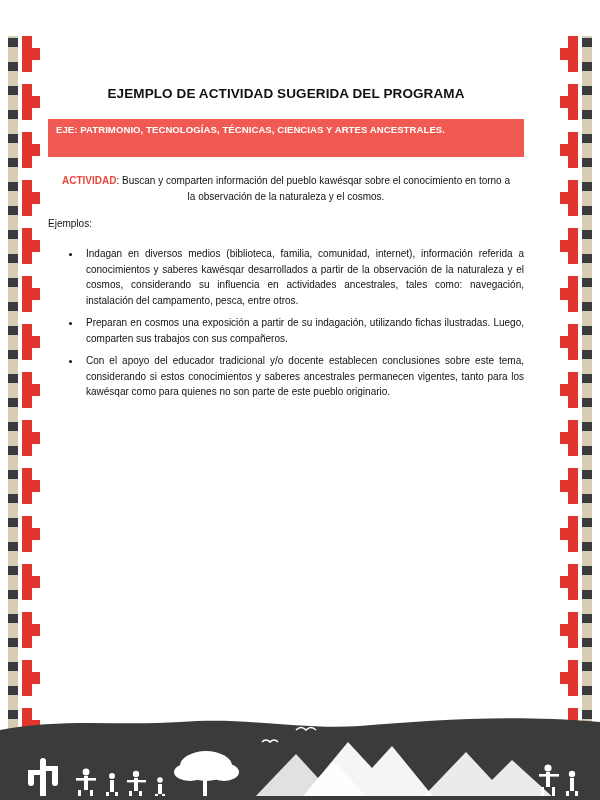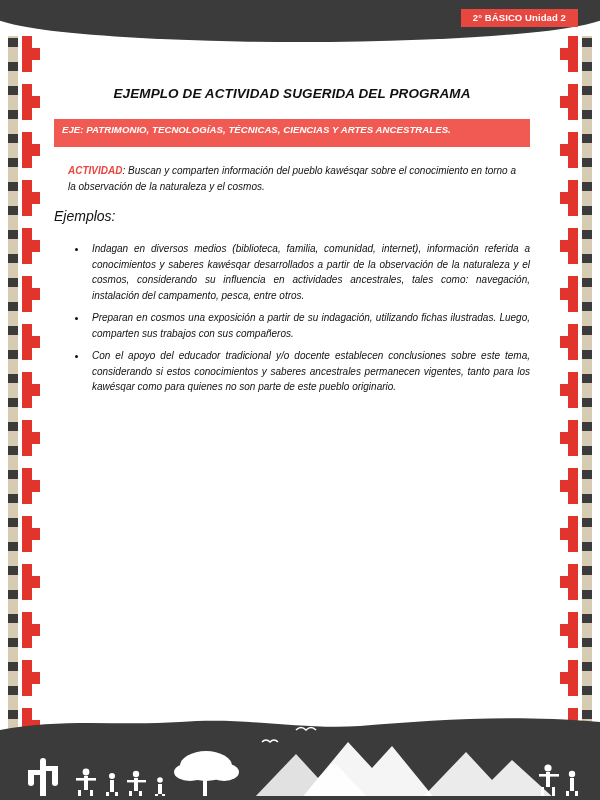--- a/index.html
+++ b/index.html
@@ -74,60 +74,60 @@
     height: 714px;
     width: 34px;
     overflow: hidden;
   }
   .side-strip.left { left: 8px; }
   .side-strip.right { right: 8px; }
 
   
   .content {
     position: absolute;
-    left: 54px;
+    left: 48px;
     top: 72px;
     width: 476px;
-    font-style: italic;
   }
 
   .doc-title {
     text-align: center;
     font-size: 13.5px;
     font-weight: bold;
     color: #111111;
     letter-spacing: 0.1px;
     margin: 14px 0 0 0;
   }
 
   .axis-bar {
     margin-top: 18px;
     background: #f05a52;
     color: #ffffff;
     font-weight: bold;
     font-size: 9.6px;
-    padding: 5px 8px 12px 8px;
+    padding: 5px 8px 22px 8px;
     letter-spacing: 0.05px;
   }
 
   .activity-block {
     margin-top: 16px;
     font-size: 10px;
     color: #111111;
     line-height: 1.55;
+    text-align: center;
     padding: 0 14px;
   }
   .activity-label {
     color: #e8473f;
     font-weight: bold;
   }
 
   .examples-label {
     margin-top: 14px;
-    font-size: 14px;
+    font-size: 10px;
     color: #111111;
   }
 
   ul.examples {
     margin: 16px 0 0 0;
     padding-left: 34px;
     font-size: 10px;
     color: #111111;
     line-height: 1.55;
   }
@@ -138,24 +138,20 @@
   }
   ul.examples li::marker {
     font-size: 11px;
   }
 </style>
 </head>
 <body>
 
 <div id="page">
 
-  <div class="top-band">
-    <div class="band-fill"></div>
-    <div class="unit-badge">2° BÁSICO Unidad 2</div>
-  </div>
 
   <div class="side-strip left">
     <svg width="34" height="714" viewBox="0 0 34 714" preserveAspectRatio="none">
 
       <rect x="0" y="0" width="10" height="714" fill="#d8cbb4"></rect>
 
       <g fill="#3b3b3b">
         <rect x="0" y="2" width="10" height="9"></rect>
         <rect x="0" y="26" width="10" height="9"></rect>
         <rect x="0" y="50" width="10" height="9"></rect>

